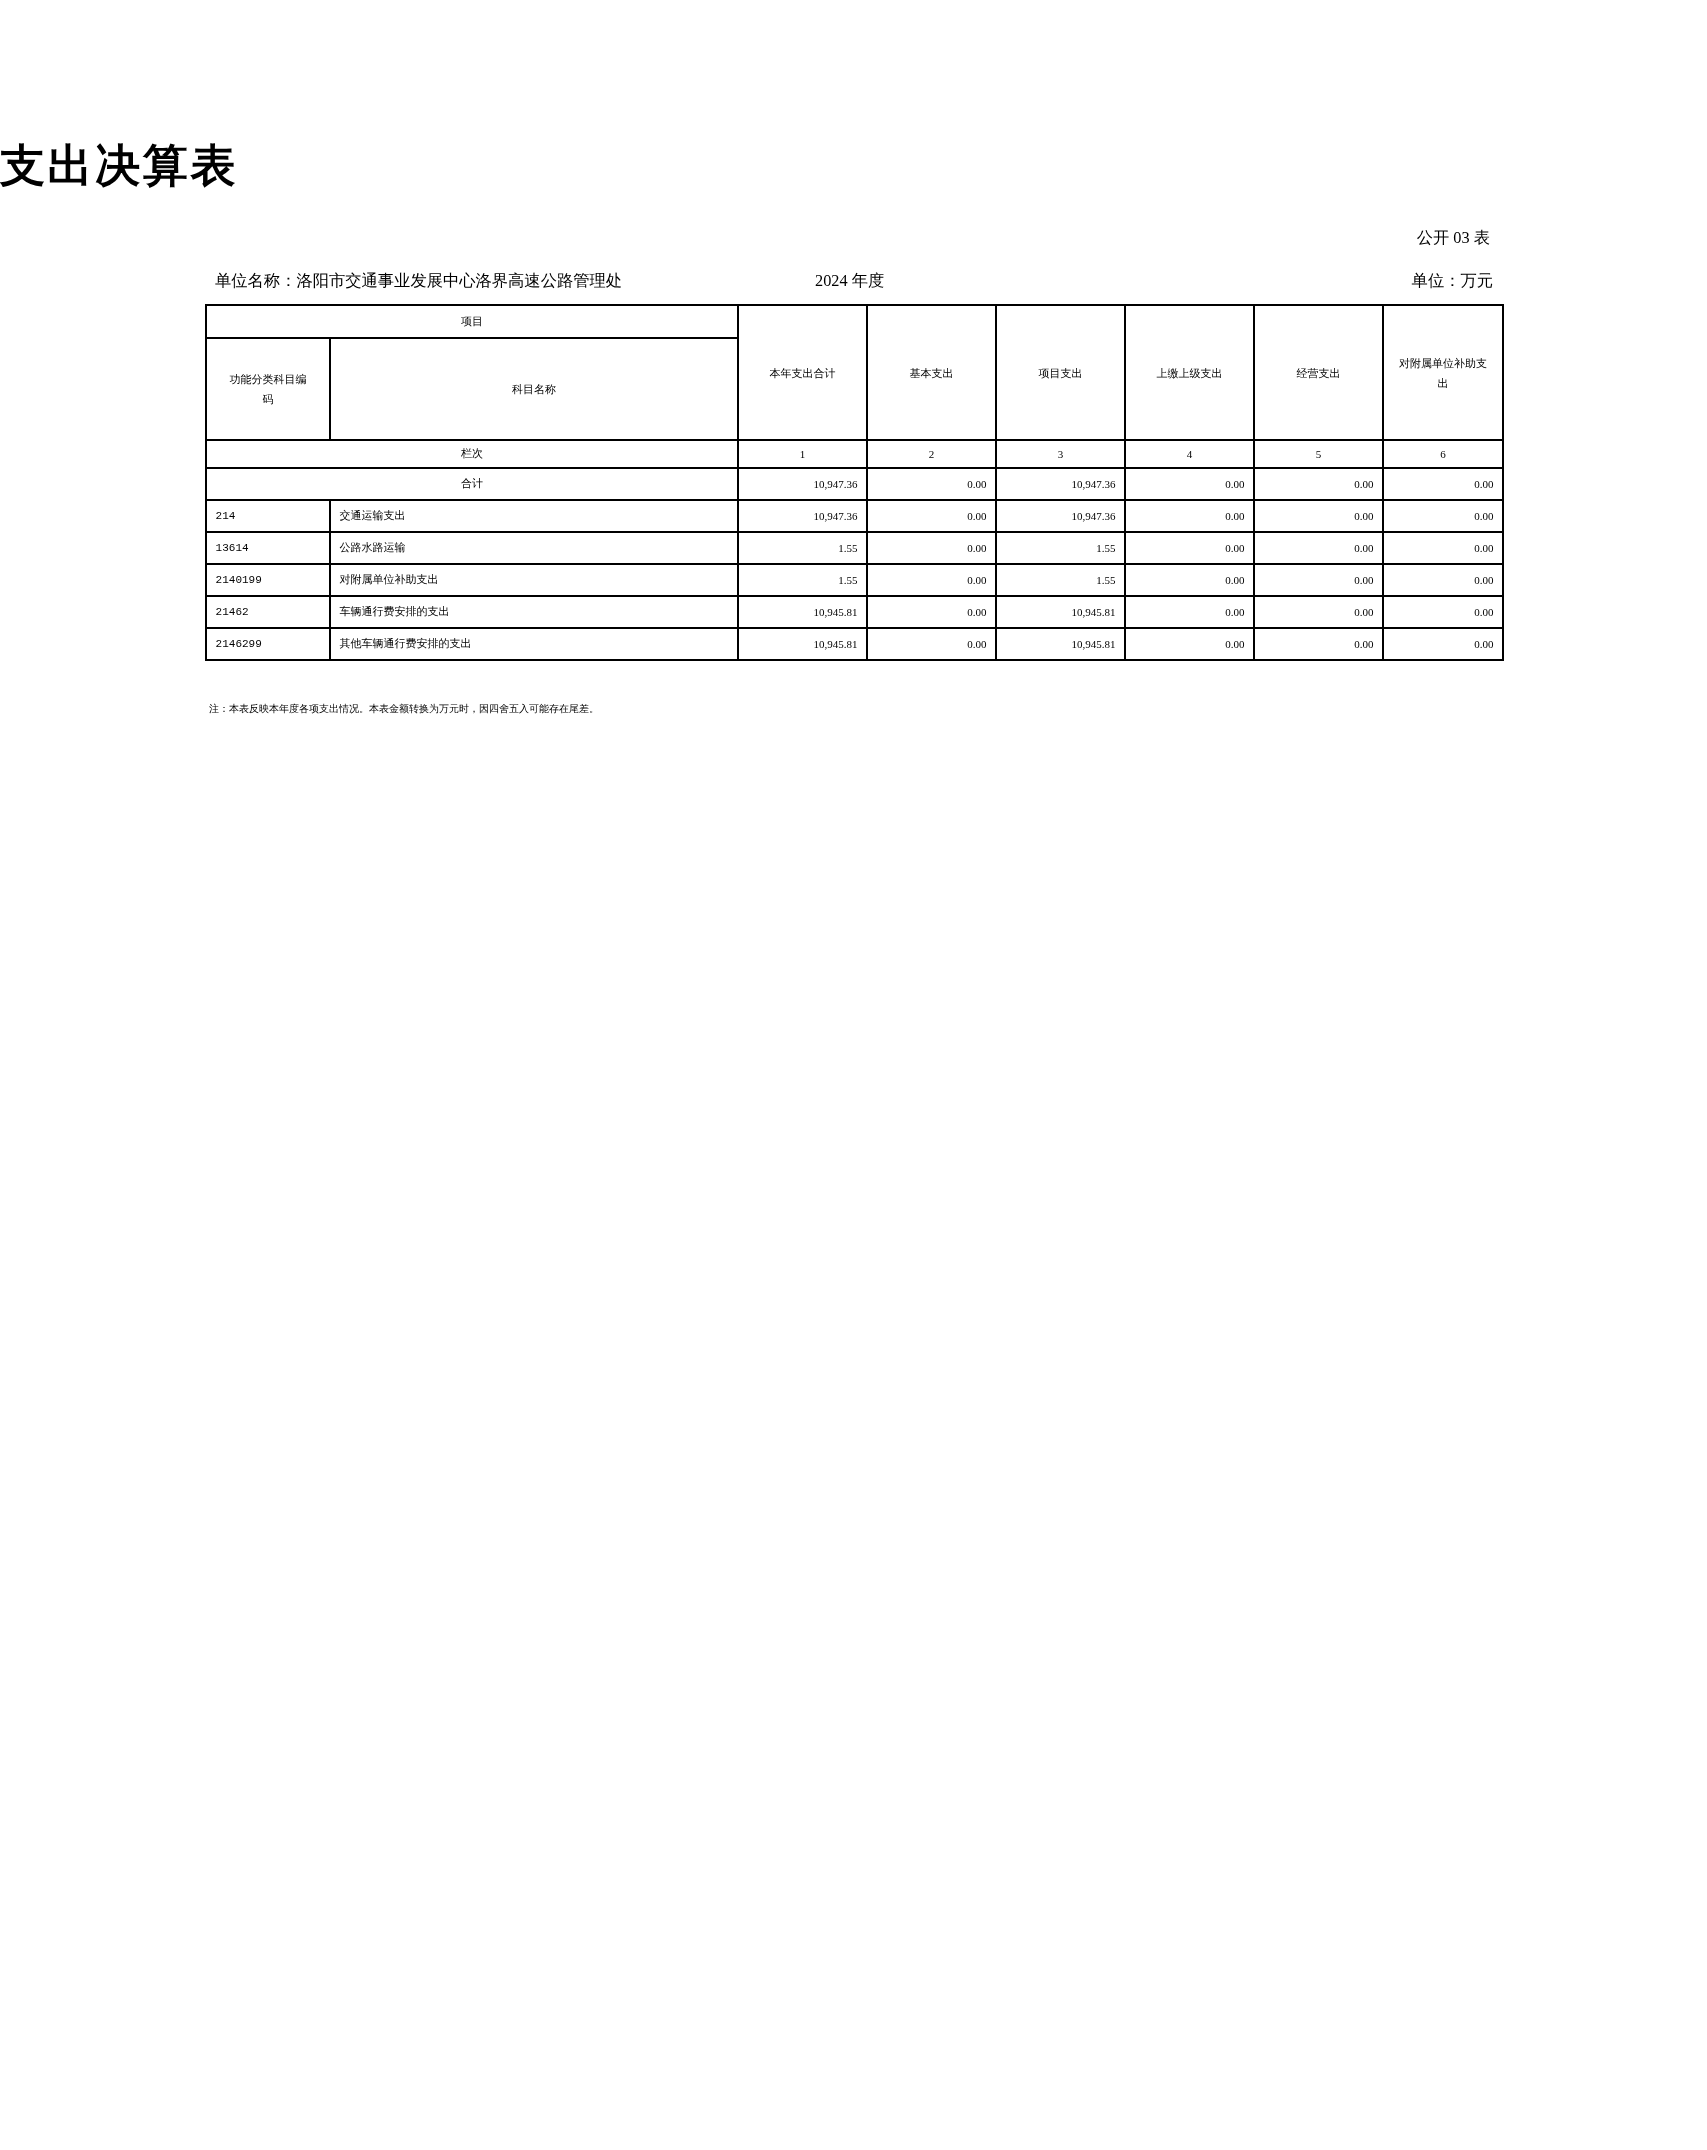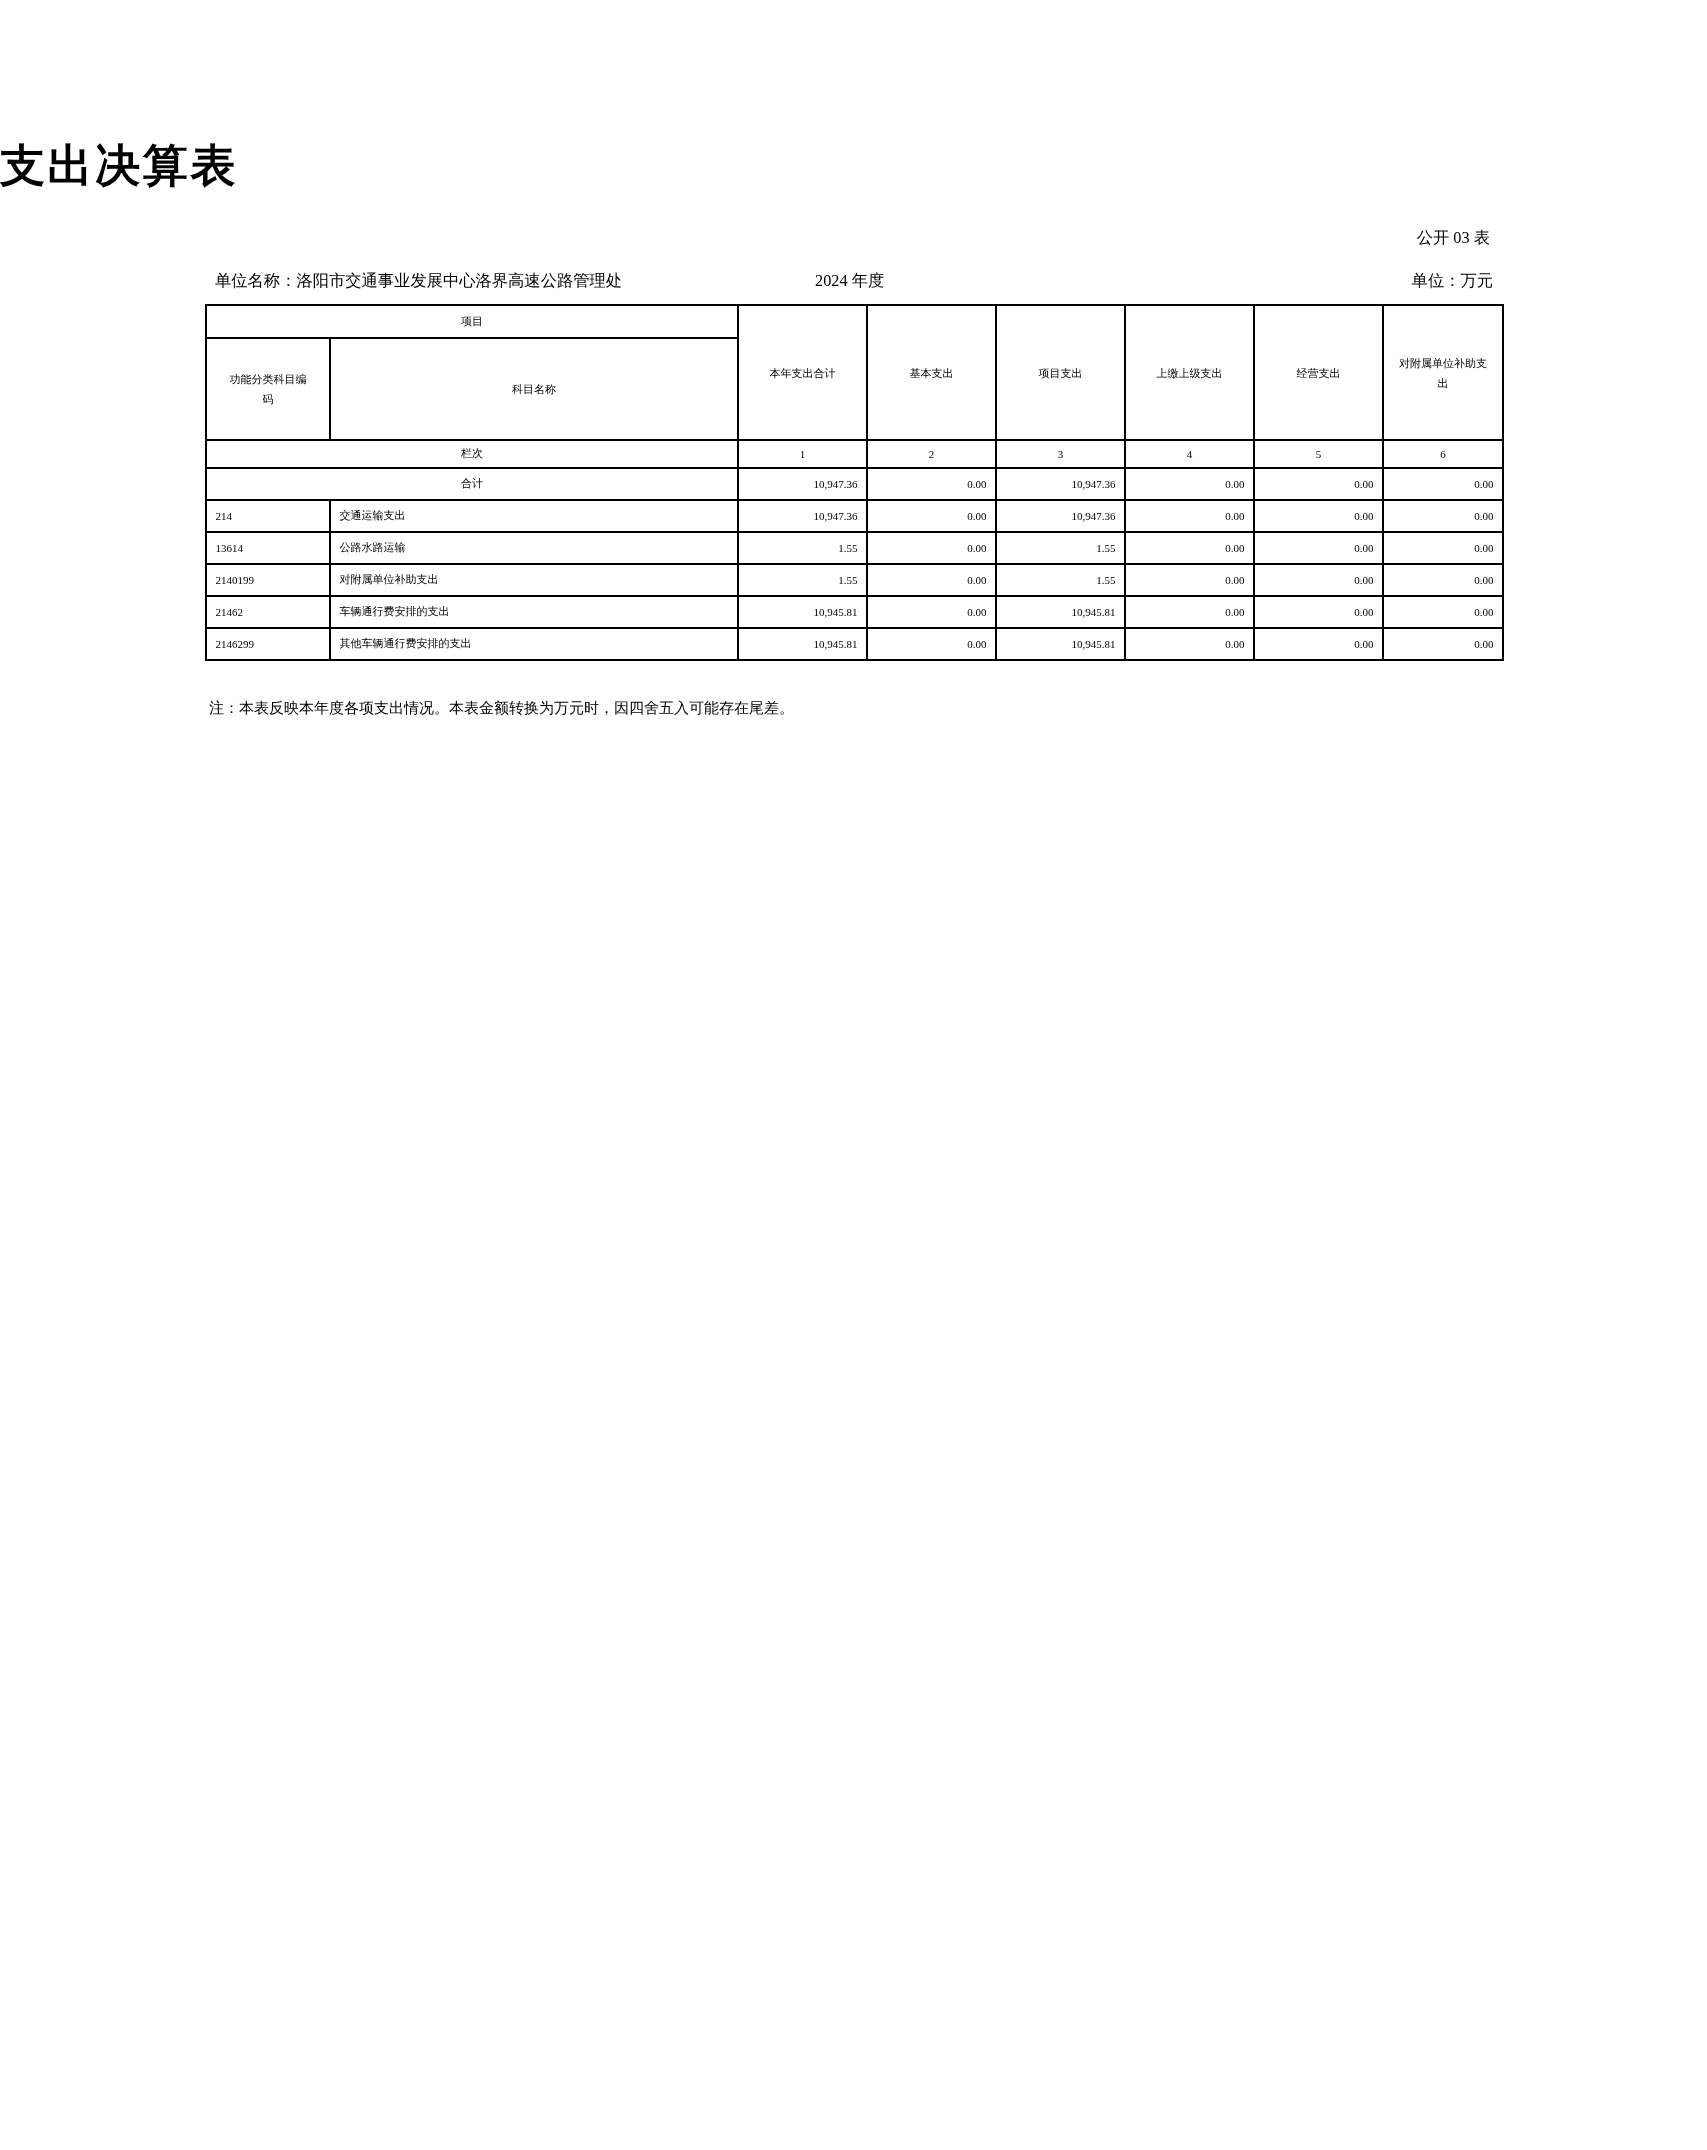--- a/index.html
+++ b/index.html
@@ -64,27 +64,27 @@
       white-space: nowrap;
     }
     table.report th { text-align: center; vertical-align: middle; }
     .r-head1 { height: 33px; }
     .r-head2 { height: 102px; }
     .r-col { height: 27.5px; }
     .r-data { height: 32px; }
     .wrap { white-space: normal !important; line-height: 20px; }
     .num { text-align: right; }
     .center { text-align: center; }
-    .left { text-align: left; }
+    .left { text-align: left; font-family: Liberation Mono, monospace; }
 
     .note {
       position: absolute;
       left: 209px;
       top: 698px;
-      font-size: 15px;
+      font-size: 10px;
       line-height: 21.5px;
     }
   </style>
 </head>
 <body>
 
 <div class="title">支出决算表</div>
 <div class="form-no">公开 03 表</div>
 
 <div class="meta-row">

